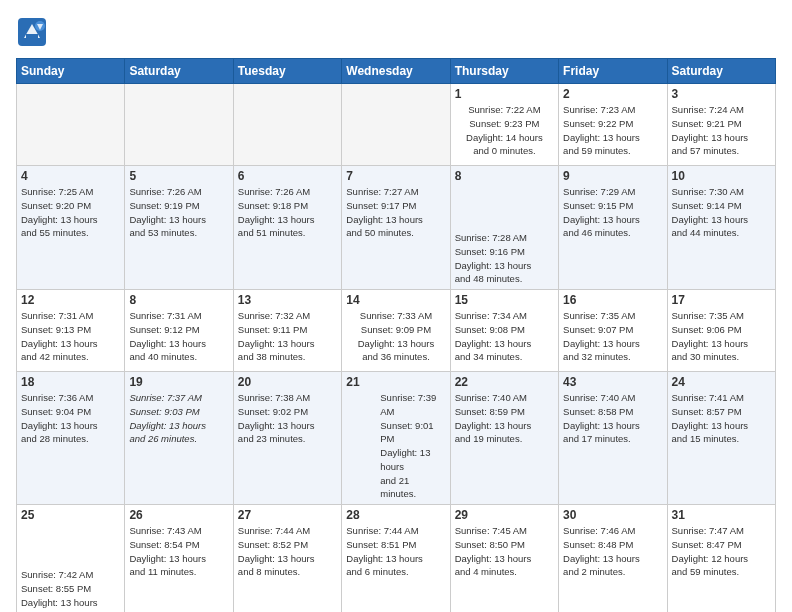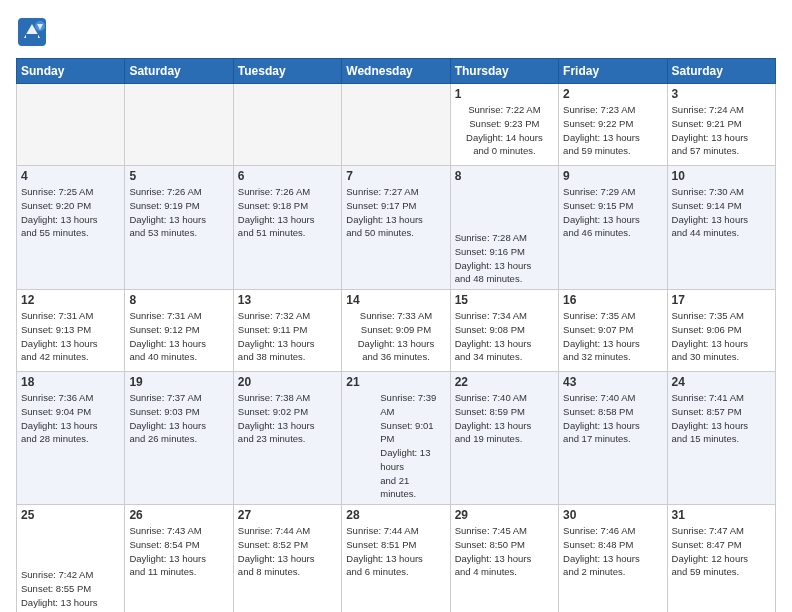--- a/index.html
+++ b/index.html
@@ -254,21 +254,21 @@
         <tr>
           <td class="alt-row">
             <span class="day-number">18</span>
             <div class="day-info" style="white-space: pre-line;">Sunrise: 7:36 AM
 Sunset: 9:04 PM
 Daylight: 13 hours
 and 28 minutes.</div>
           </td>
           <td class="alt-row">
             <span class="day-number">19</span>
-            <div class="day-info" style="white-space: pre-line;">Sunrise: 7:37 AM
+            <div class="day-info" style="white-space: pre-line; font-style: italic;">Sunrise: 7:37 AM
 Sunset: 9:03 PM
 Daylight: 13 hours
 and 26 minutes.</div>
           </td>
           <td class="alt-row">
             <span class="day-number">20</span>
             <div class="day-info" style="white-space: pre-line;">Sunrise: 7:38 AM
 Sunset: 9:02 PM
 Daylight: 13 hours
 and 23 minutes.</div>

